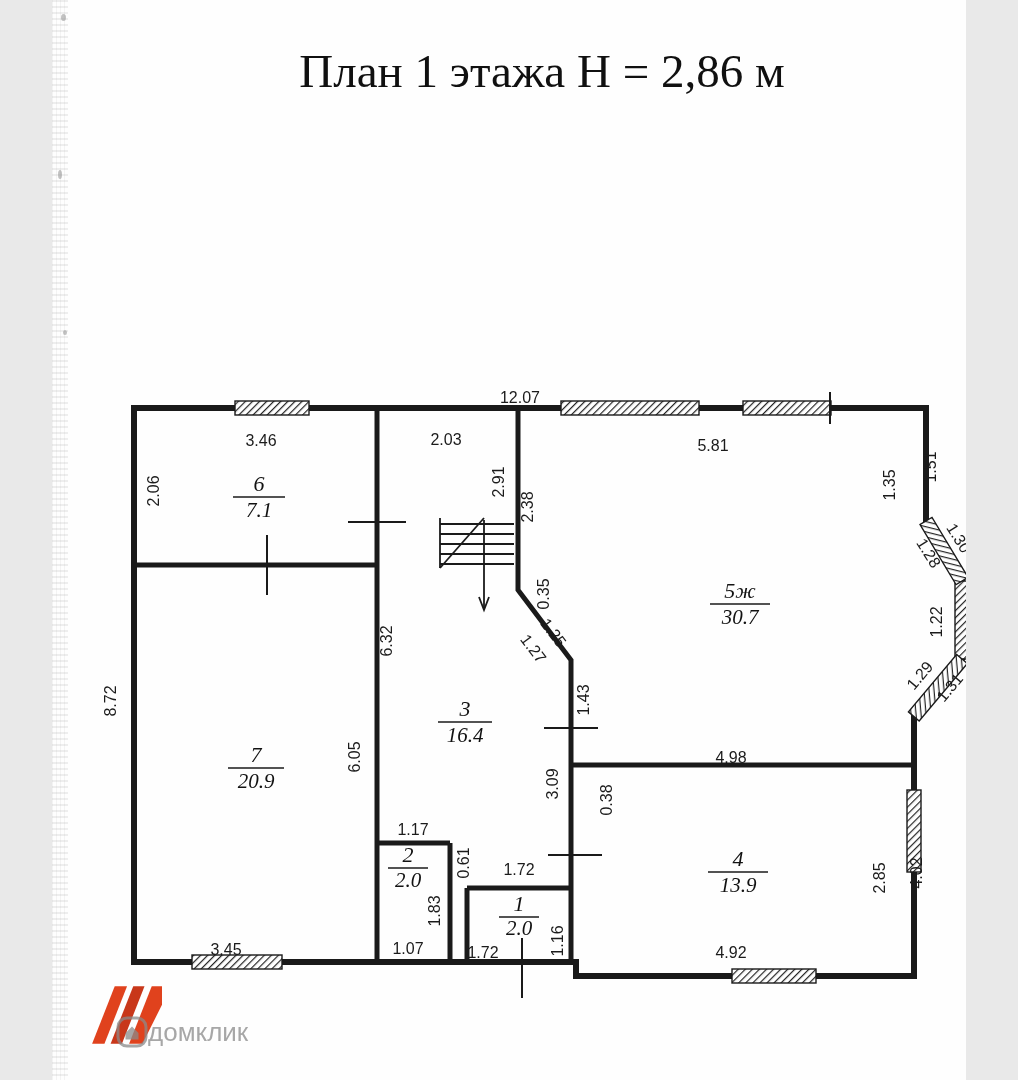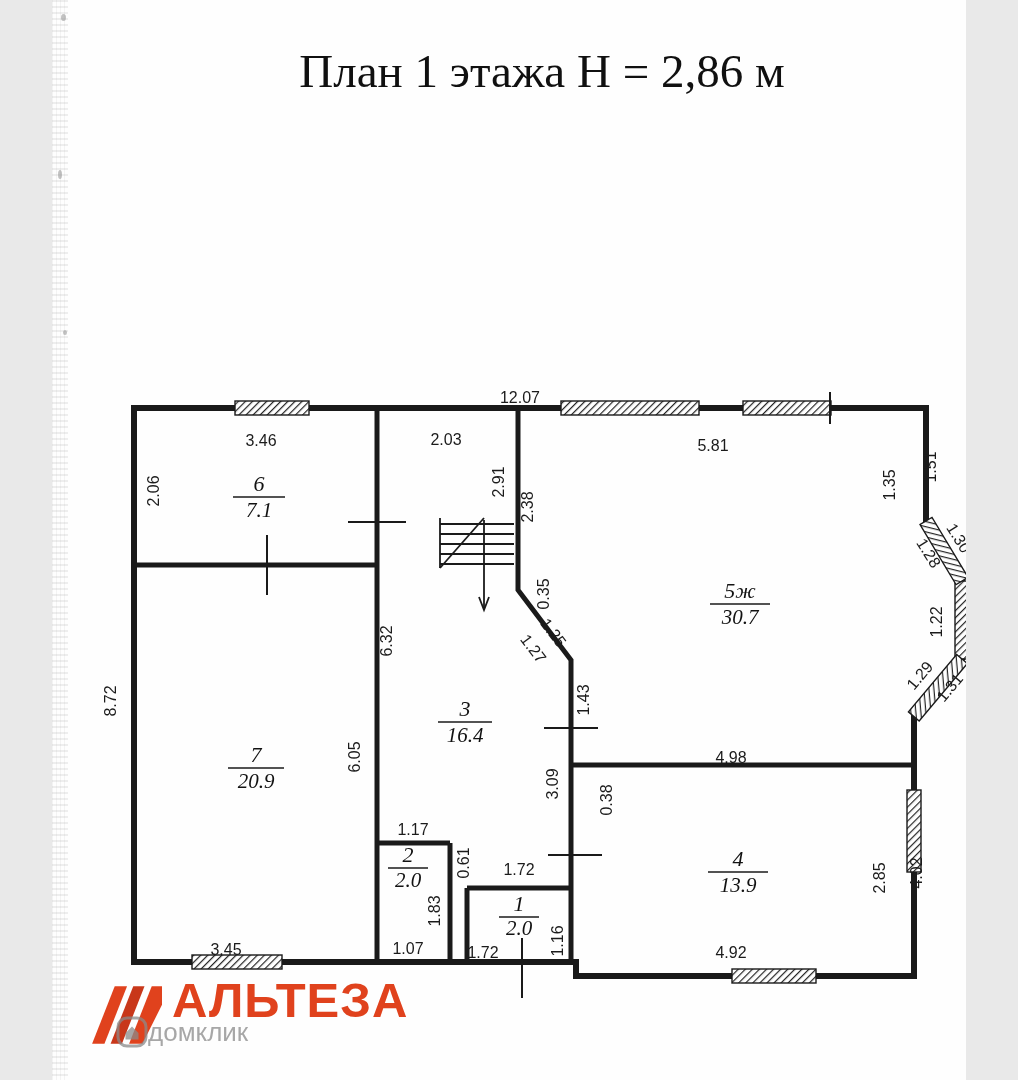--- a/index.html
+++ b/index.html
@@ -187,21 +187,20 @@
     </g>
   </svg>
 
   <div class="logo">
     <svg width="74" height="74" viewBox="0 0 72 72">
       <path d="M4,66 L26,10 L38,10 L16,66 Z" fill="#e0421d"></path>
       <path d="M22,66 L44,10 L55,10 L33,66 Z" fill="#c8371a"></path>
       <path d="M40,66 L62,10 L72,10 L72,28 L53,66 Z" fill="#e0421d"></path>
     </svg>
     <div class="logo-text">
-      <div class="brand">АЛЬТЕЗА</div>
     </div>
   </div>
 
   <div class="watermark">
     <svg width="32" height="32" viewBox="0 0 32 32">
       <rect x="2" y="2" width="28" height="28" rx="9" fill="none" stroke="#8a8a8a" stroke-width="3"></rect>
       <path d="M9.5,17 L16,10.5 L22.5,17 L22.5,23.5 L9.5,23.5 Z" fill="#8a8a8a"></path>
     </svg>
     <span>домклик</span>
   </div>

